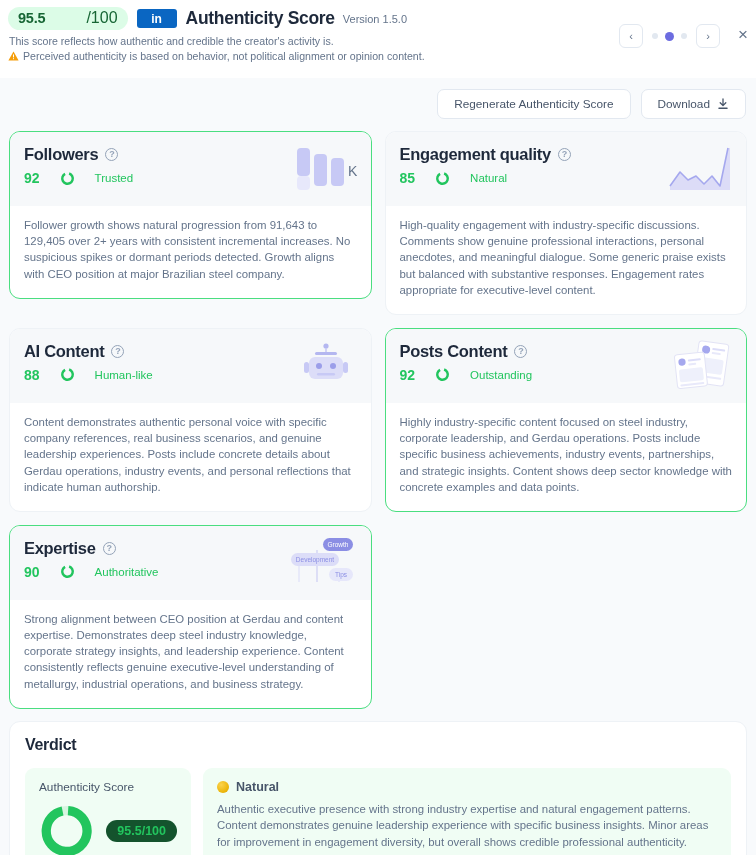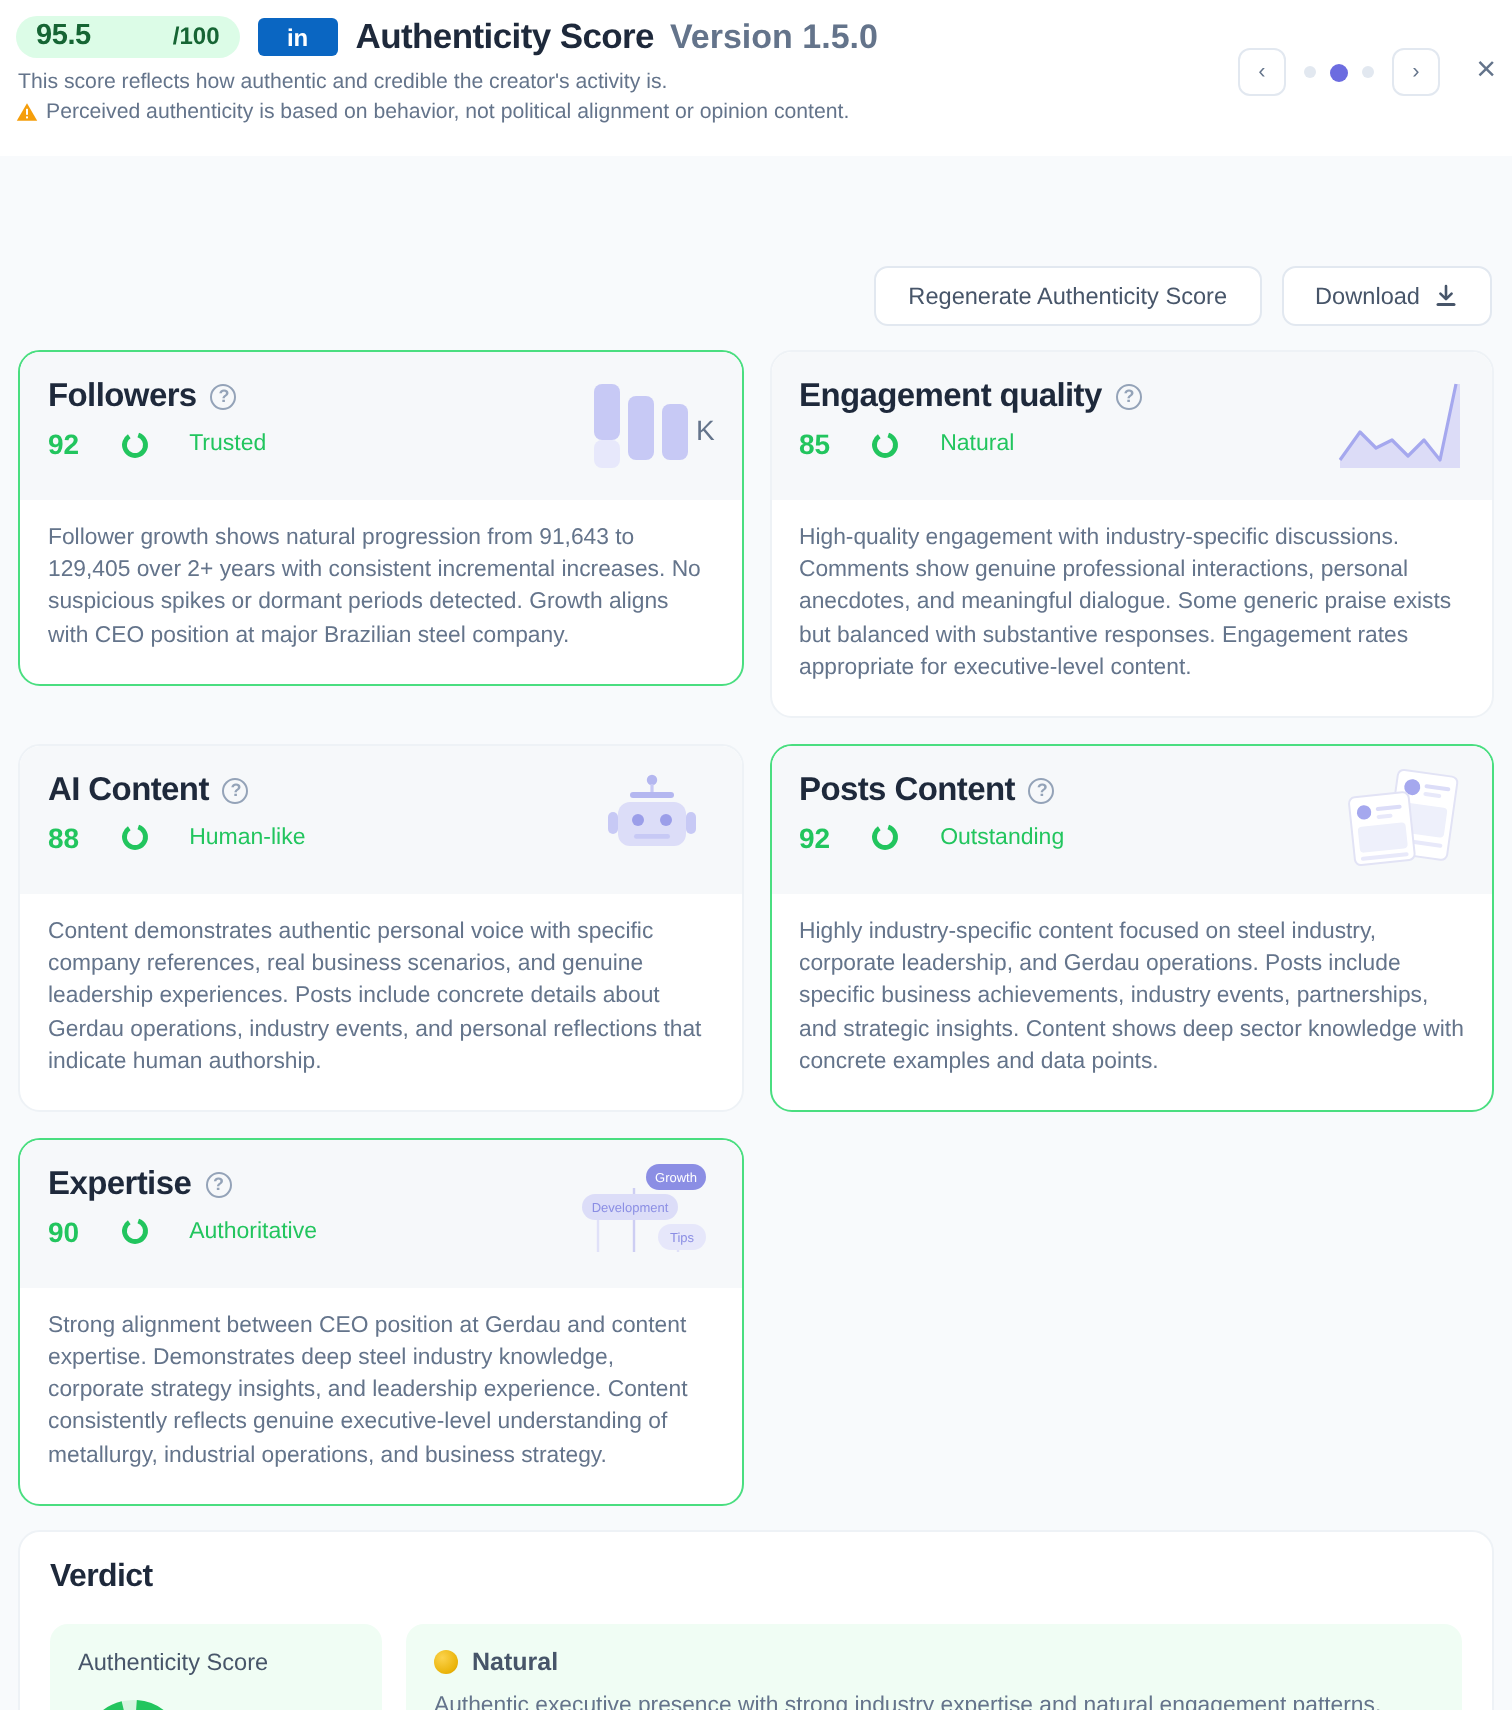--- a/index.html
+++ b/index.html
@@ -28,36 +28,36 @@
     background: #dcfce7;
     color: #166534;
     border-radius: 999px;
     padding: 3px 10px 4px;
     display: flex;
     align-items: baseline;
     gap: 1px;
     line-height: 1;
   }
   .score-pill .big { font-size: 14.5px; font-weight: 700; letter-spacing: -.2px; }
-  .score-pill .small { font-size: 12px; font-weight: 700; padding-left: 40px; }
+  .score-pill .small { font-size: 16px; font-weight: 400; padding-left: 40px; }
 
   .li-icon {
     width: 40px; height: 19px;
     background: #0a66c2;
     border-radius: 3px;
     color: #fff;
     font-size: 12px;
     font-weight: 700;
     display: flex; align-items: center; justify-content: center;
     font-family: "Liberation Sans", sans-serif;
     line-height: 1;
     padding-top: 1px;
   }
   .h-title { font-size: 17.5px; font-weight: 700; color: #1e293b; letter-spacing: -.3px; }
-  .h-version { font-size: 17px; color: #64748b; font-weight: 700; margin-left: -1px; }
+  .h-version { font-size: 11px; color: #64748b; font-weight: 400; margin-left: -1px; }
 
   .h-sub { font-size: 10.6px; color: #64748b; margin-top: 3px; padding-left: 1px; }
   .h-warn { font-size: 10.6px; color: #64748b; margin-top: 3px; display: flex; align-items: flex-start; gap: 4px; }
   .warn-tri { flex: none; margin-top: 1px; }
 
   .pager {
     position: absolute;
     right: 36px; top: 24px;
     display: flex; align-items: center; gap: 6px;
   }
@@ -84,21 +84,20 @@
   }
   .tb-btn {
     border: 1px solid #e2e8f0;
     background: #fff;
     border-radius: 7px;
     padding: 7px 16px;
     font-size: 11.8px;
     color: #475569;
     display: flex; align-items: center; gap: 7px;
     font-family: "Liberation Sans", sans-serif;
-    margin-top: 44px;
   }
 
   
   .grid {
     display: grid;
     grid-template-columns: 1fr 1fr;
     gap: 13px;
     padding: 0 9px;
     align-items: start;
   }

